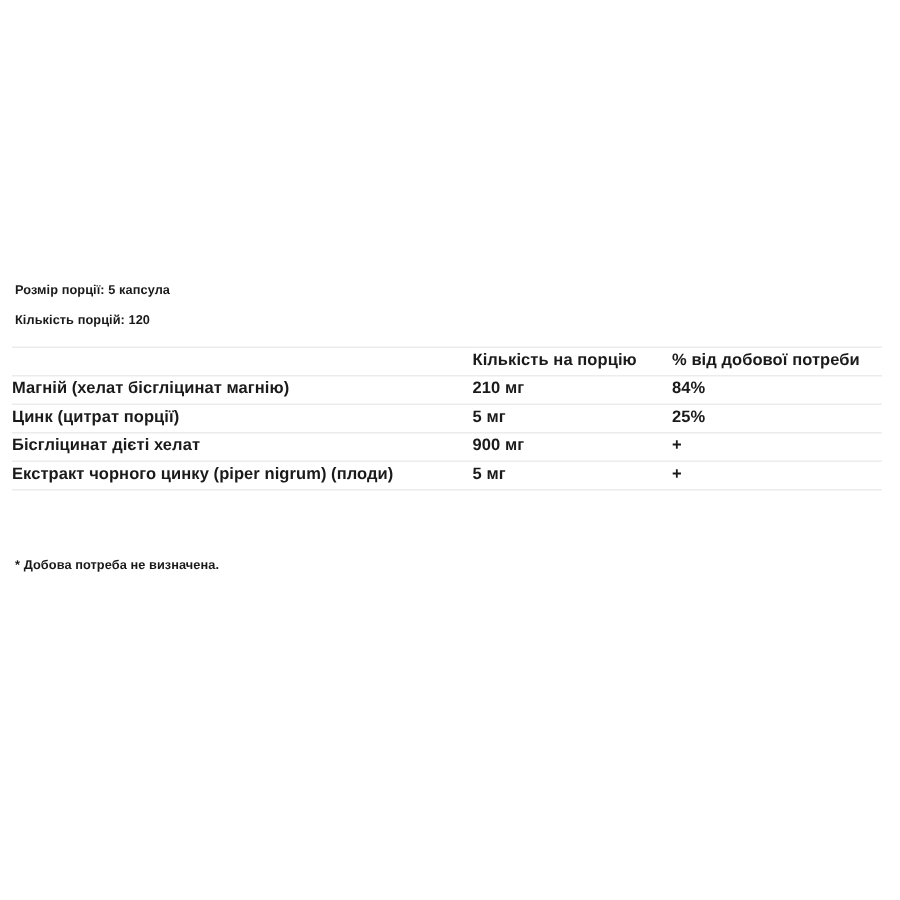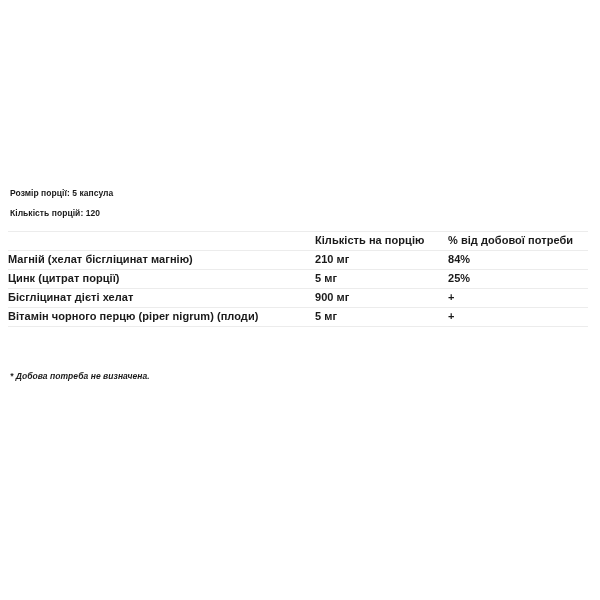--- a/index.html
+++ b/index.html
@@ -90,21 +90,20 @@
     width: 580px;
   }
   .footnote {
     font-size: 8.5px;
     font-weight: 700;
     line-height: 1.3;
     letter-spacing: 0.05px;
     color: #1a1a1a;
     margin: 0 0 12px 0;
     white-space: nowrap;
-    font-style: italic;
   }
   .footnote:last-child {
     margin-bottom: 0;
   }
 </style>
 </head>
 <body>
 
 <div class="page">
 
@@ -131,21 +130,21 @@
         <td class="col-name">Цинк (цитрат порції)</td>
         <td class="col-amount">5 мг</td>
         <td class="col-dv">25%</td>
       </tr>
       <tr>
         <td class="col-name">Бісгліцинат дієті хелат</td>
         <td class="col-amount">900 мг</td>
         <td class="col-dv">+</td>
       </tr>
       <tr>
-        <td class="col-name">Вітамін чорного перцю (piper nigrum) (плоди)</td>
+        <td class="col-name">Екстракт чорного цинку (piper nigrum) (плоди)</td>
         <td class="col-amount">5 мг</td>
         <td class="col-dv">+</td>
       </tr>
     </tbody>
   </table>
 
   <div class="footnotes">
     <p class="footnote">* Добова потреба не визначена.</p>
   </div>
 

